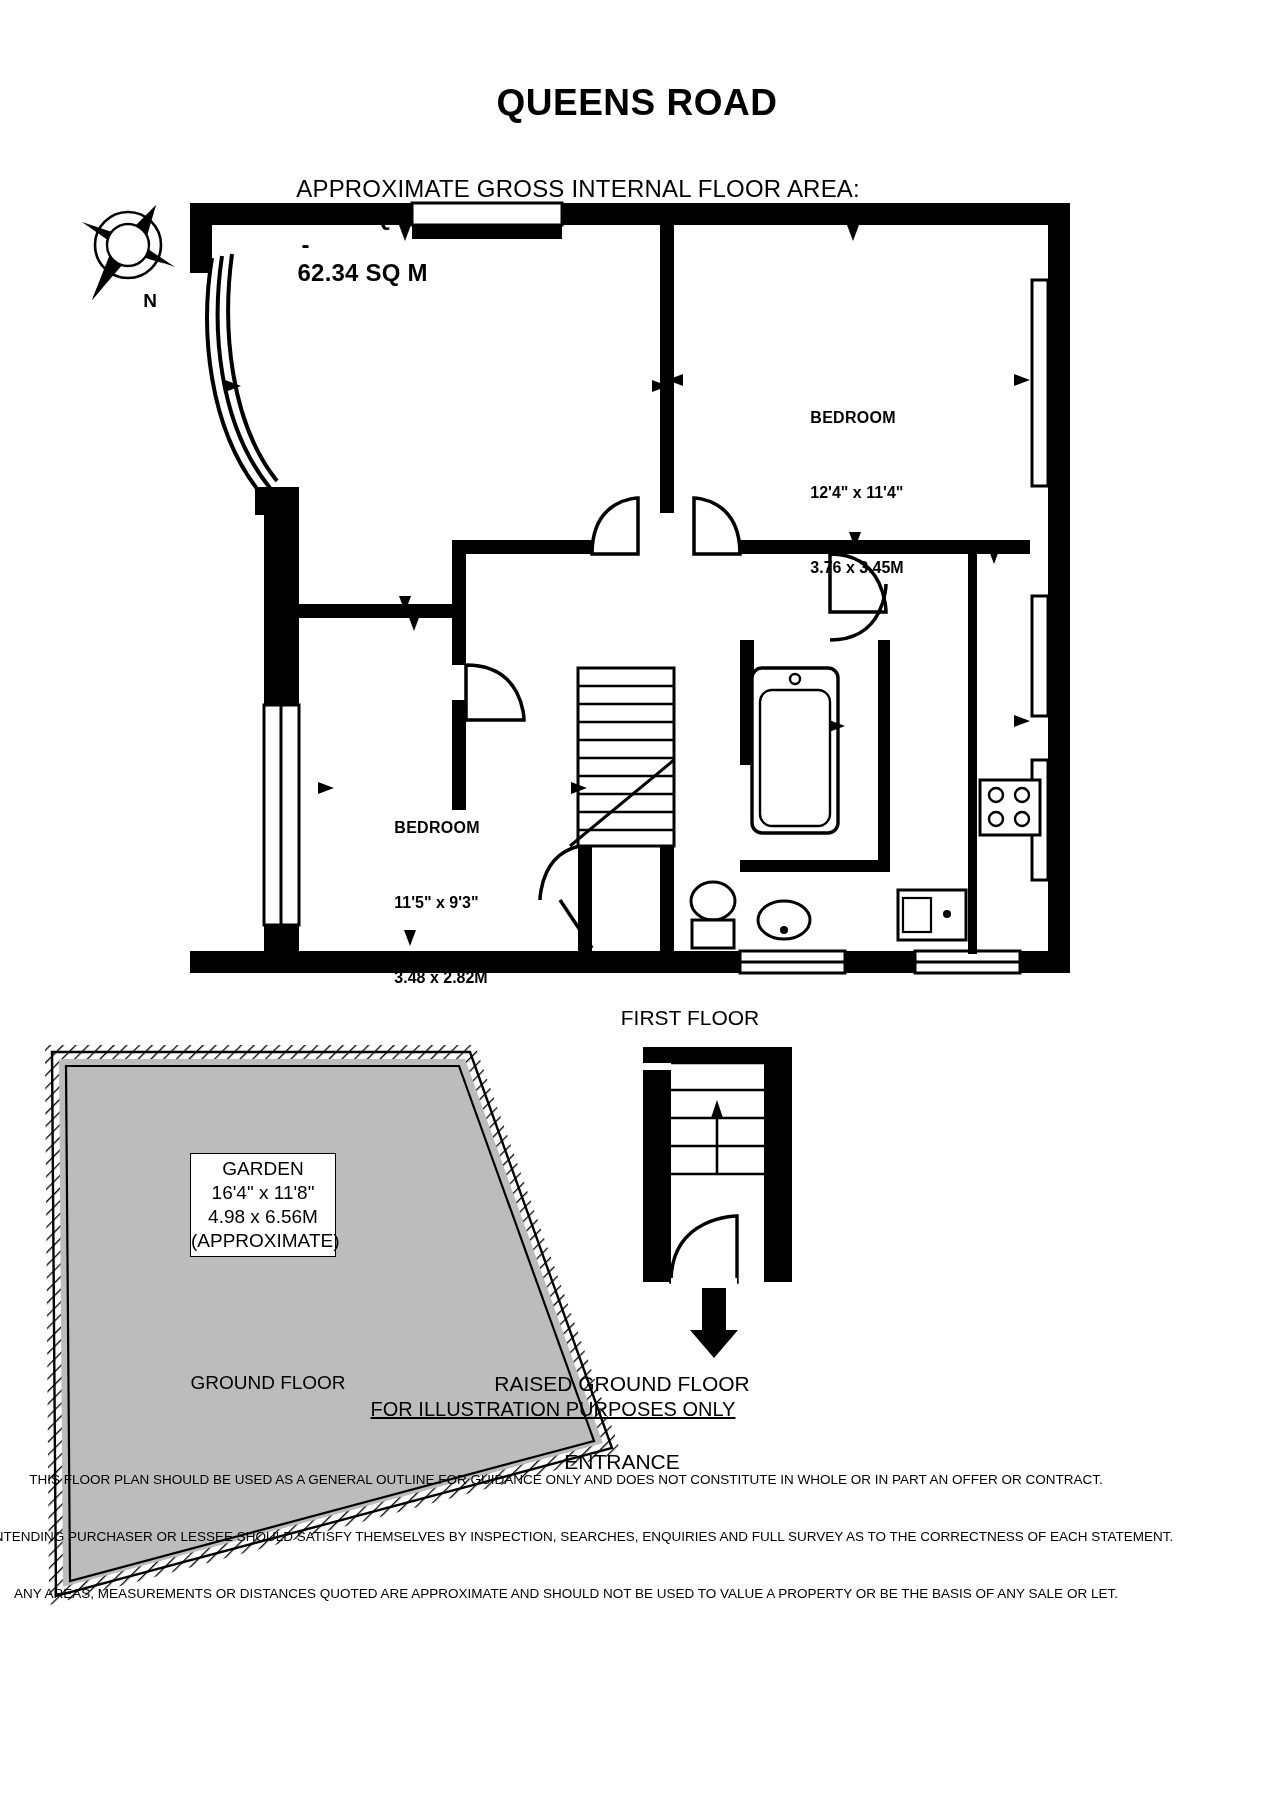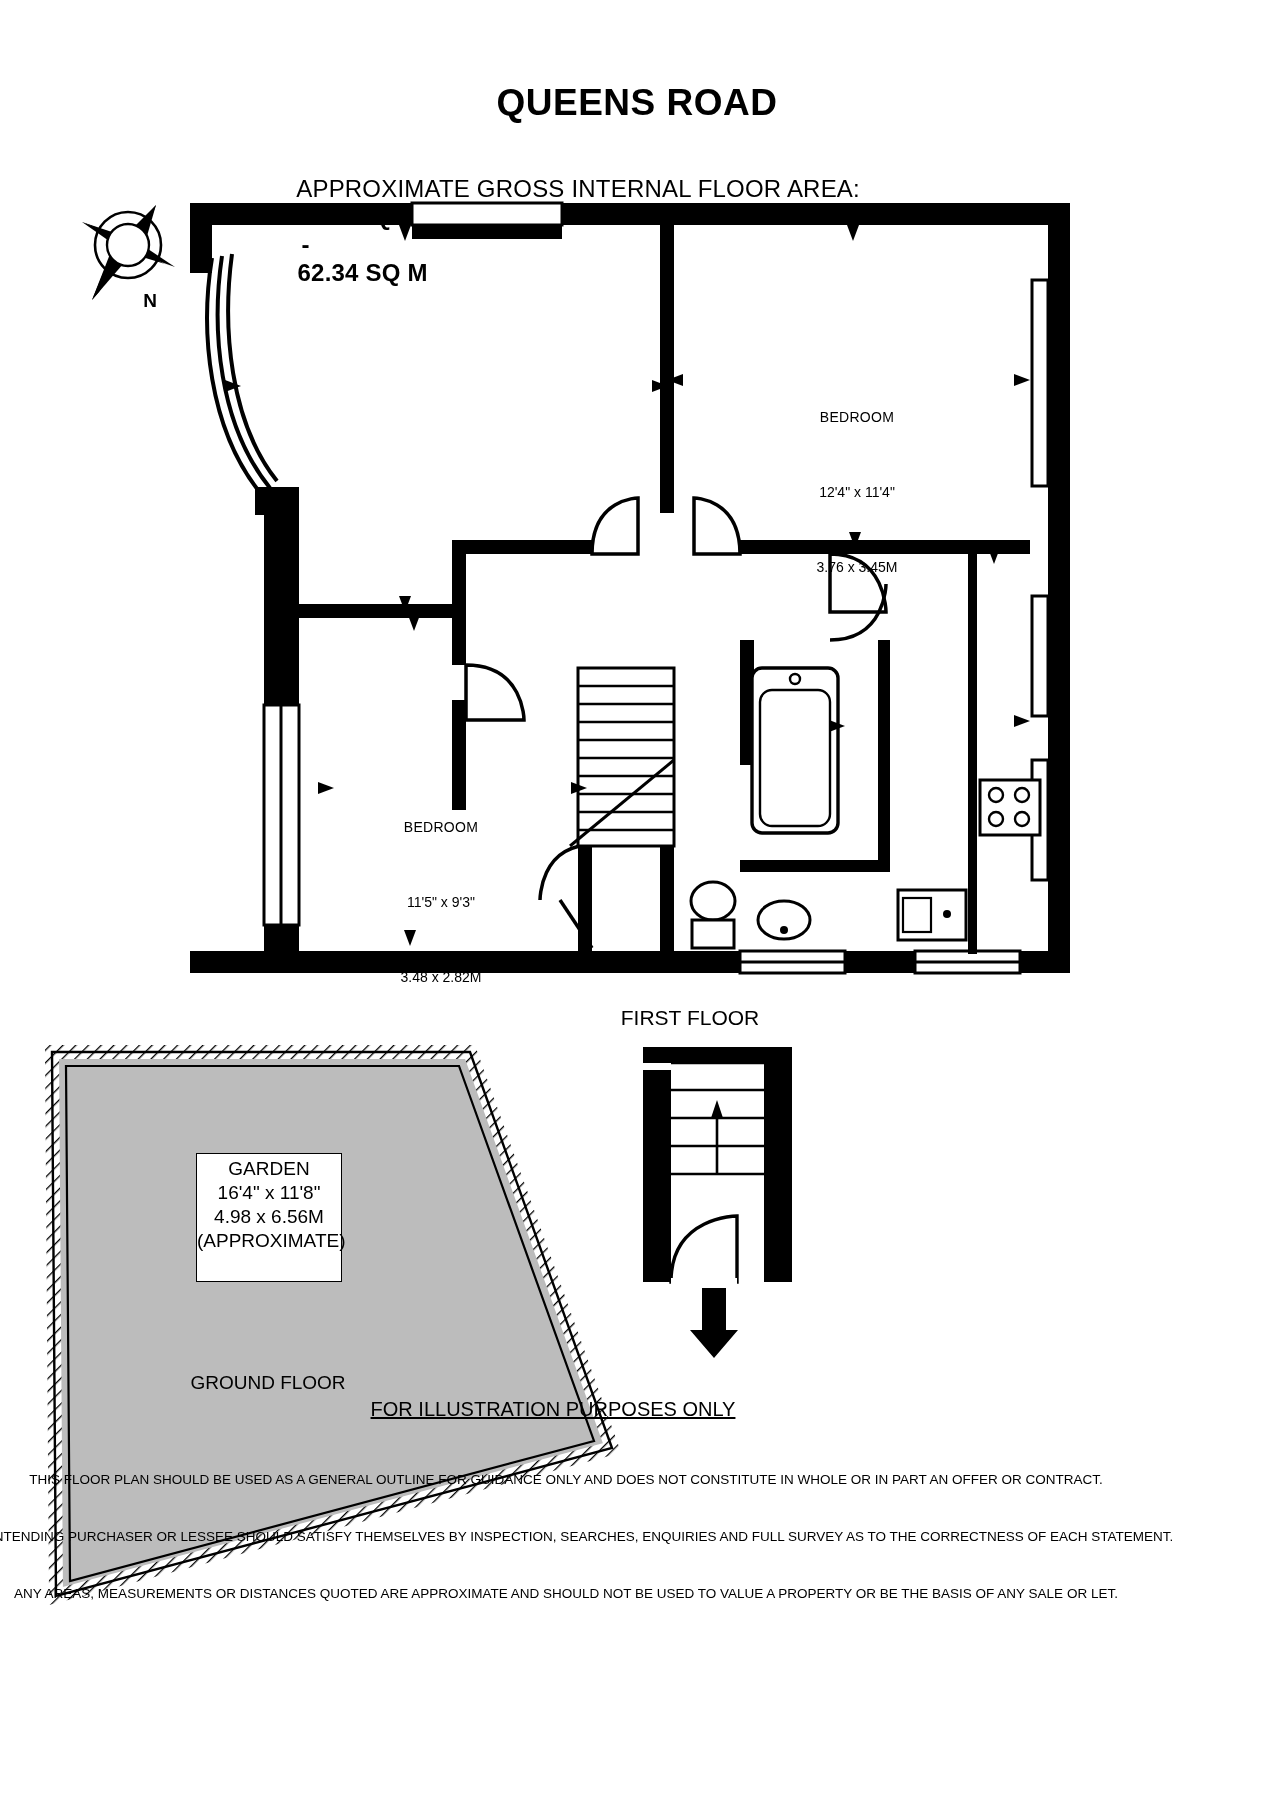--- a/index.html
+++ b/index.html
@@ -7,37 +7,37 @@
        font-family:"Liberation Sans","DejaVu Sans",sans-serif;color:#000;}
   #stage{position:absolute;inset:0;width:1274px;height:1800px;overflow:hidden;}
 
   .txt{position:absolute;white-space:pre;}
   .center{transform:translateX(-50%);text-align:left;}
 
   #title{top:82px;left:637px;font-size:37px;font-weight:bold;letter-spacing:.5px;}
   #subtitle{top:147px;left:565px;font-size:24px;letter-spacing:.2px;}
   #subtitle .b{font-weight:bold;}
 
-  .roomlabel{font-size:14px;line-height:25px;text-align:center;}
+  .roomlabel{font-size:16px;line-height:25px;text-align:left;font-weight:bold;}
   .roomlabel .nm{letter-spacing:.3px;}
 
   #lbl-reception{top:392px;left:434px;}
   #lbl-bedroom1{top:355px;left:857px;}
   #lbl-bedroom2{top:765px;left:441px;}
   #lbl-kitchen{top:708px;left:925px;}
 
   #lbl-firstfloor{top:1006px;left:650px;font-size:21px;margin-left:40px;}
   #lbl-groundfloor{top:1372px;left:268px;font-size:19px;}
   #lbl-entrance{top:1319px;left:622px;font-size:21px;line-height:26px;text-align:center;}
   #lbl-illustration{top:1398px;left:553px;font-size:20px;text-decoration:underline;}
   #lbl-north{top:290px;left:150px;font-size:19px;font-weight:bold;}
 
   #disclaimer{top:1432px;left:566px;font-size:13.5px;line-height:19px;text-align:center;}
 
-  #gardenbox{position:absolute;left:196px;top:1153px;width:146px;height:129px;
+  #gardenbox{position:absolute;left:190px;top:1153px;width:146px;height:104px;
     background:#fff;border:1.6px solid #000;box-sizing:border-box;}
   #gardenbox .inner{font-size:19px;line-height:24px;text-align:center;padding-top:3px;}
   svg{position:absolute;left:0;top:0;}
 </style>
 </head>
 <body>
 
 <div id="stage">
 
   <div class="txt center" id="title">QUEENS ROAD</div>
@@ -269,20 +269,24 @@
       <div>(APPROXIMATE)</div>
     </div>
   </div>
 
   <div class="txt center" id="lbl-north">N</div>
 
   <div class="txt center" id="lbl-firstfloor">FIRST FLOOR</div>
 
   <div class="txt center" id="lbl-groundfloor">GROUND FLOOR</div>
 
+  <div class="txt center" id="lbl-entrance">
+    <div>RAISED GROUND FLOOR</div>
+    <div>ENTRANCE</div>
+  </div>
 
   <div class="txt center" id="lbl-illustration">FOR ILLUSTRATION PURPOSES ONLY</div>
 
   <div class="txt center" id="disclaimer">
     <div>THIS FLOOR PLAN SHOULD BE USED AS A GENERAL OUTLINE FOR GUIDANCE ONLY AND DOES NOT CONSTITUTE IN WHOLE OR IN PART AN OFFER OR CONTRACT.</div>
     <div>ANY INTENDING PURCHASER OR LESSEE SHOULD SATISFY THEMSELVES BY INSPECTION, SEARCHES, ENQUIRIES AND FULL SURVEY AS TO THE CORRECTNESS OF EACH STATEMENT.</div>
     <div>ANY AREAS, MEASUREMENTS OR DISTANCES QUOTED ARE APPROXIMATE AND SHOULD NOT BE USED TO VALUE A PROPERTY OR BE THE BASIS OF ANY SALE OR LET.</div>
   </div>
 
 </div>

